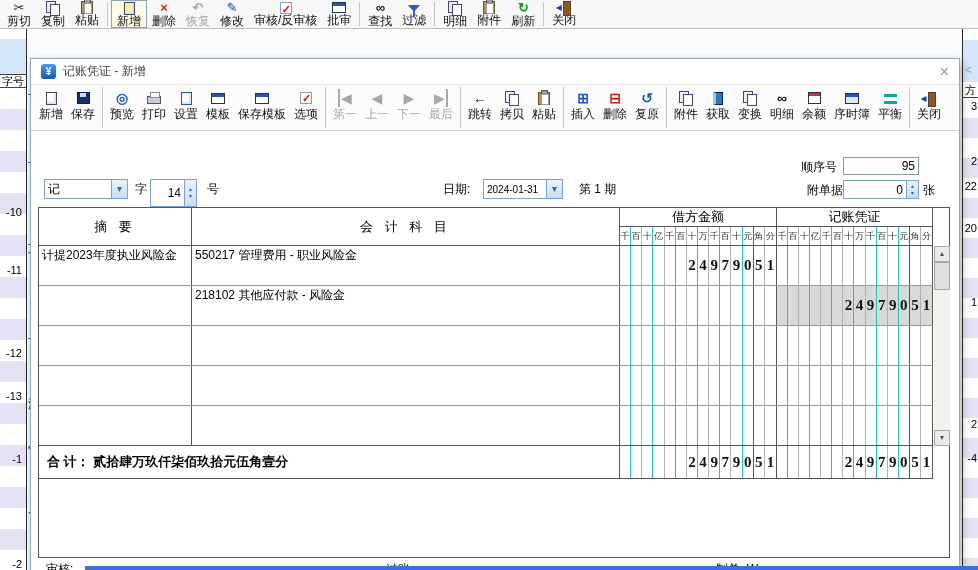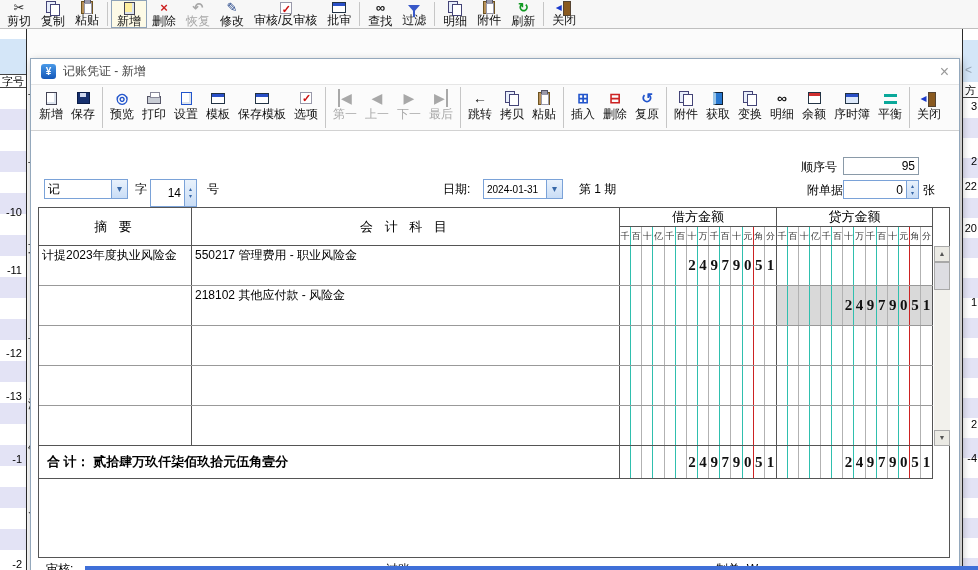--- a/index.html
+++ b/index.html
@@ -463,21 +463,21 @@
                   <span class="acell ucell" style="border-right: 1px solid rgb(178, 178, 178);">万</span>
                   <span class="acell ucell" style="border-right: 1px solid rgb(47, 191, 174);">千</span>
                   <span class="acell ucell" style="border-right: 1px solid rgb(178, 178, 178);">百</span>
                   <span class="acell ucell" style="border-right: 1px solid rgb(47, 191, 174);">十</span>
                   <span class="acell ucell" style="border-right: 1px solid rgb(204, 34, 34);">元</span>
                   <span class="acell ucell" style="border-right: 1px solid rgb(178, 178, 178);">角</span>
                   <span class="acell ucell">分</span>
                 </div>
             </div>
             <div class="hc amt-h c-cred" style="border-right:1px solid #555">
-              <div class="top">贷方金额</div>
+              <div class="top">记账凭证</div>
               <div class="units amt" id="cunits" style="border-right:none">
                   <span class="acell ucell" style="border-right: 1px solid rgb(47, 191, 174);">千</span>
                   <span class="acell ucell" style="border-right: 1px solid rgb(178, 178, 178);">百</span>
                   <span class="acell ucell" style="border-right: 1px solid rgb(47, 191, 174);">十</span>
                   <span class="acell ucell" style="border-right: 1px solid rgb(178, 178, 178);">亿</span>
                   <span class="acell ucell" style="border-right: 1px solid rgb(47, 191, 174);">千</span>
                   <span class="acell ucell" style="border-right: 1px solid rgb(178, 178, 178);">百</span>
                   <span class="acell ucell" style="border-right: 1px solid rgb(47, 191, 174);">十</span>
                   <span class="acell ucell" style="border-right: 1px solid rgb(178, 178, 178);">万</span>
                   <span class="acell ucell" style="border-right: 1px solid rgb(47, 191, 174);">千</span>

